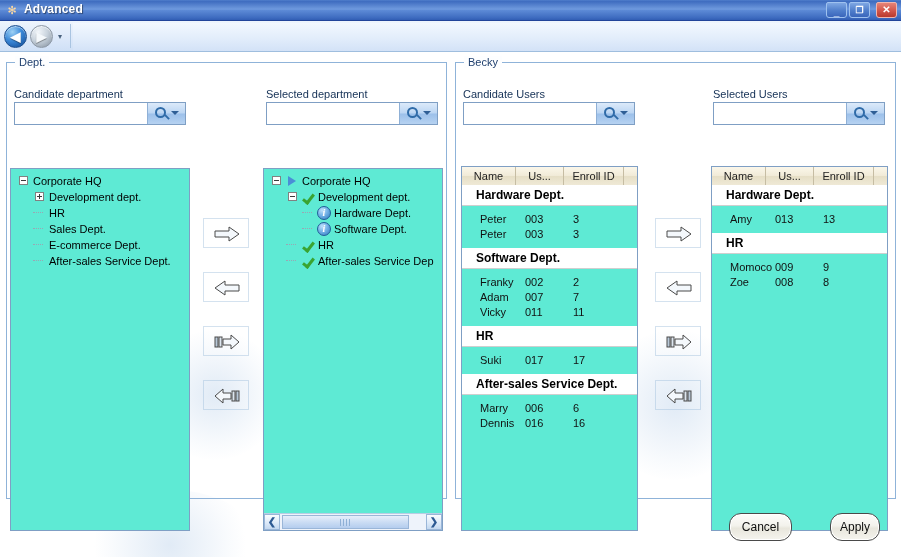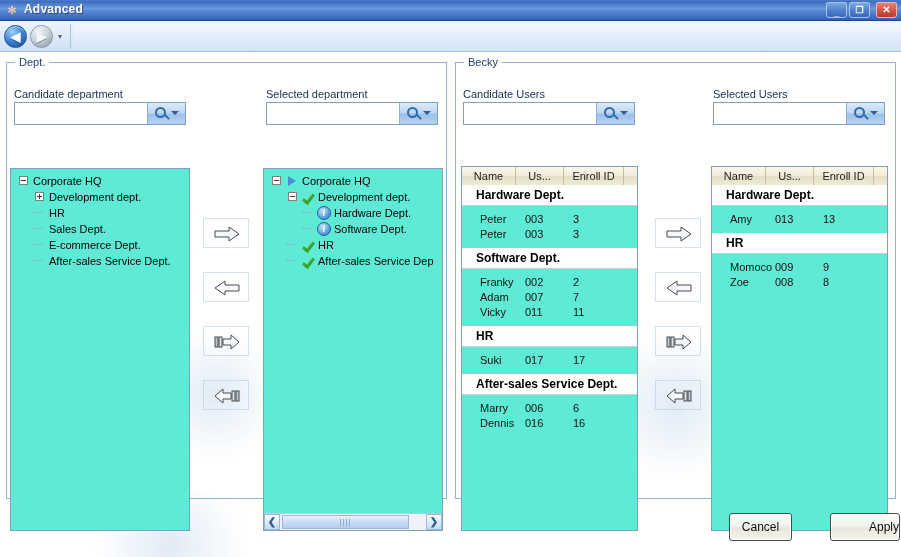--- a/index.html
+++ b/index.html
@@ -310,21 +310,21 @@
   .urow .c-name { position: absolute; left: 18px; top: 0; }
   .urow .c-uid  { position: absolute; left: 63px; top: 0; }
   .urow .c-enr  { position: absolute; left: 111px; top: 0; }
 
   
   .btn {
     position: absolute;
     height: 28px;
     background: linear-gradient(to bottom, #fdfdfb 0%, #f3f2ec 45%, #e8e6dc 55%, #f5f4ee 100%);
     border: 1px solid #4a4a4a;
-    border-radius: 3px;
+    border-radius: 12px;
     box-sizing: border-box;
     font-size: 12px; color: #101010;
     text-align: center; line-height: 26px;
     box-shadow: inset 0 0 0 1px #ffffff;
   }
 </style>
 </head>
 <body>
 
 <div id="app">
@@ -616,15 +616,15 @@
         <div class="urow">
           <span class="c-name">Zoe</span>
           <span class="c-uid">008</span>
           <span class="c-enr">8</span>
         </div>
         <div class="grp-gap"></div>
       </div>
   </div>
 
   <div class="btn" style="left:729px; top:513px; width:63px;">Cancel</div>
-  <div class="btn" style="left:830px; top:513px; width:70px;text-align:right;">Apply</div>
+  <div class="btn" style="left:830px; top:513px; width:50px;">Apply</div>
 
 </div>
 
 </body></html>

